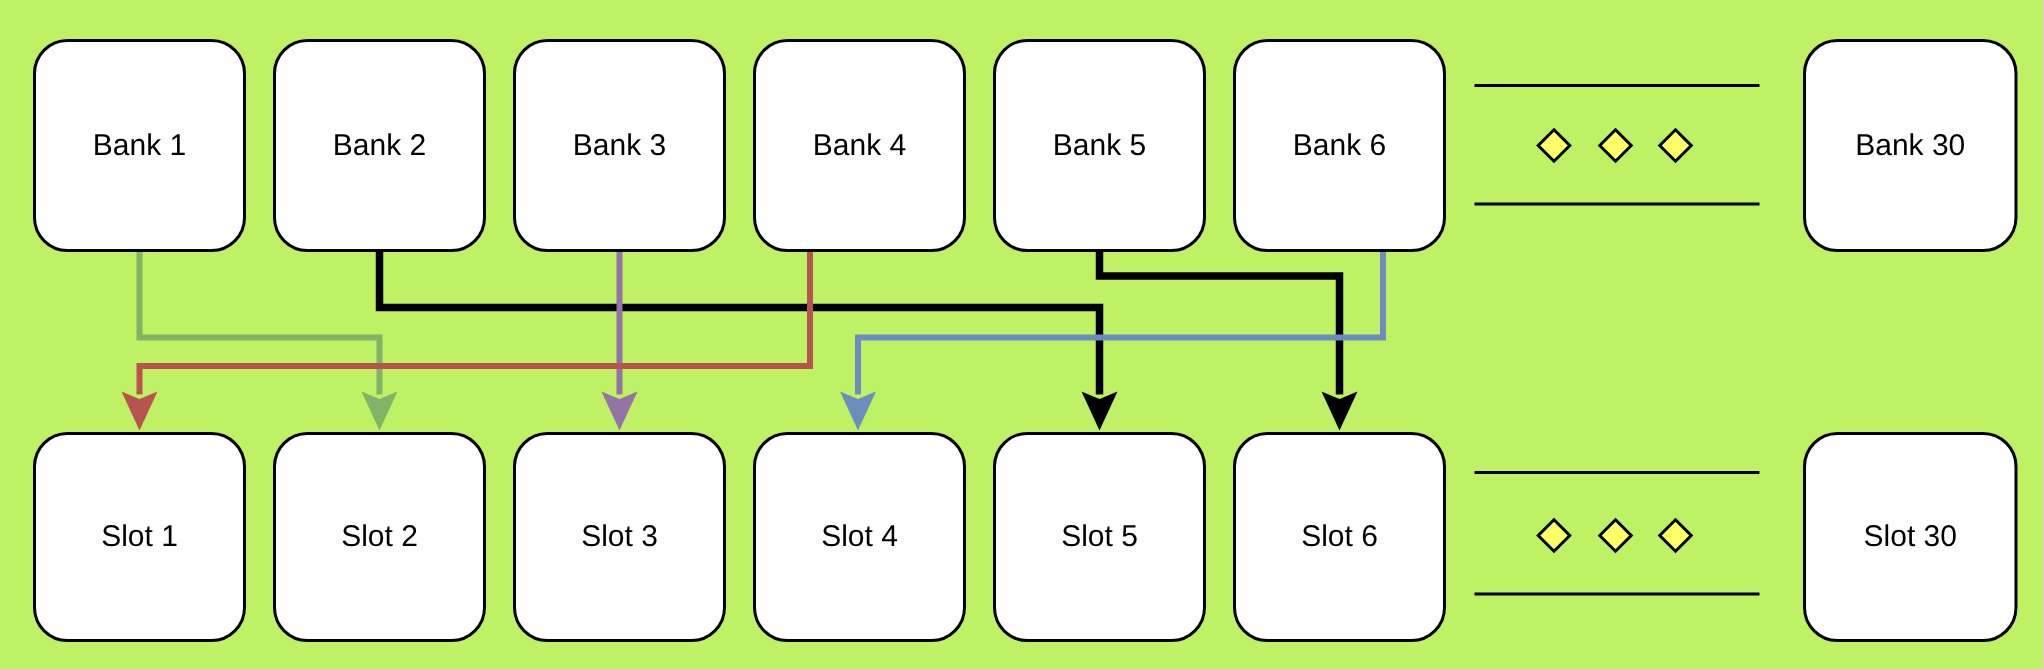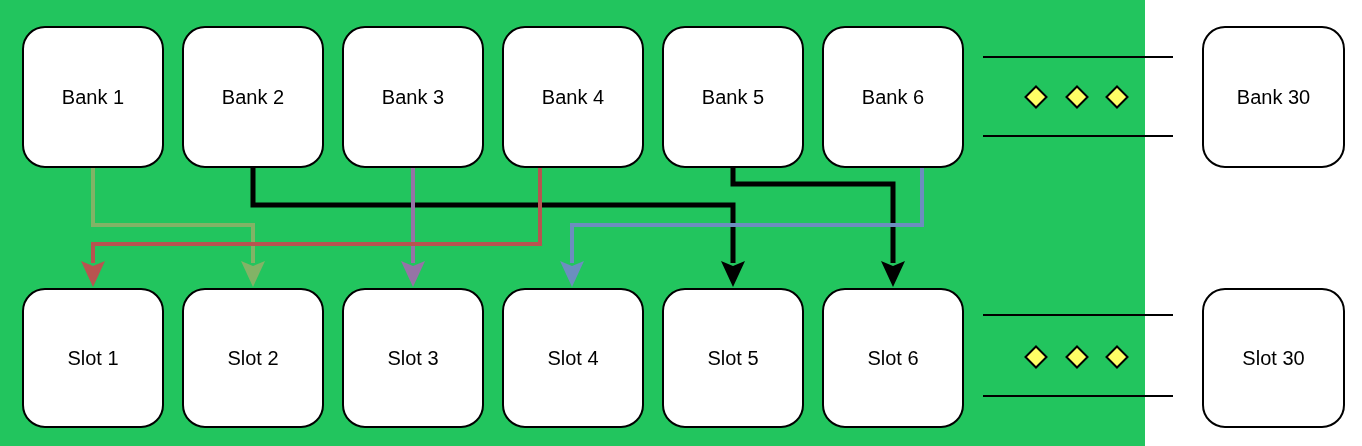--- a/index.html
+++ b/index.html
@@ -1,24 +1,24 @@
 <!DOCTYPE html>
 <html><head>
 <meta charset="utf-8">
 <style>
   html, body {
     margin: 0;
     padding: 0;
     background: #ffffff;
   }
   .stage {
-    width: 1145px;
+    width: 1362px;
     height: 446px;
     position: relative;
-    background: #22c55e;
+    background: #bef264;
     font-family: "Liberation Sans", sans-serif;
   }
   svg { display: block; }
   .node-rect {
     fill: #ffffff;
     stroke: #000000;
     stroke-width: 2;
   }
   .node-label {
     font-family: "Liberation Sans", sans-serif;

